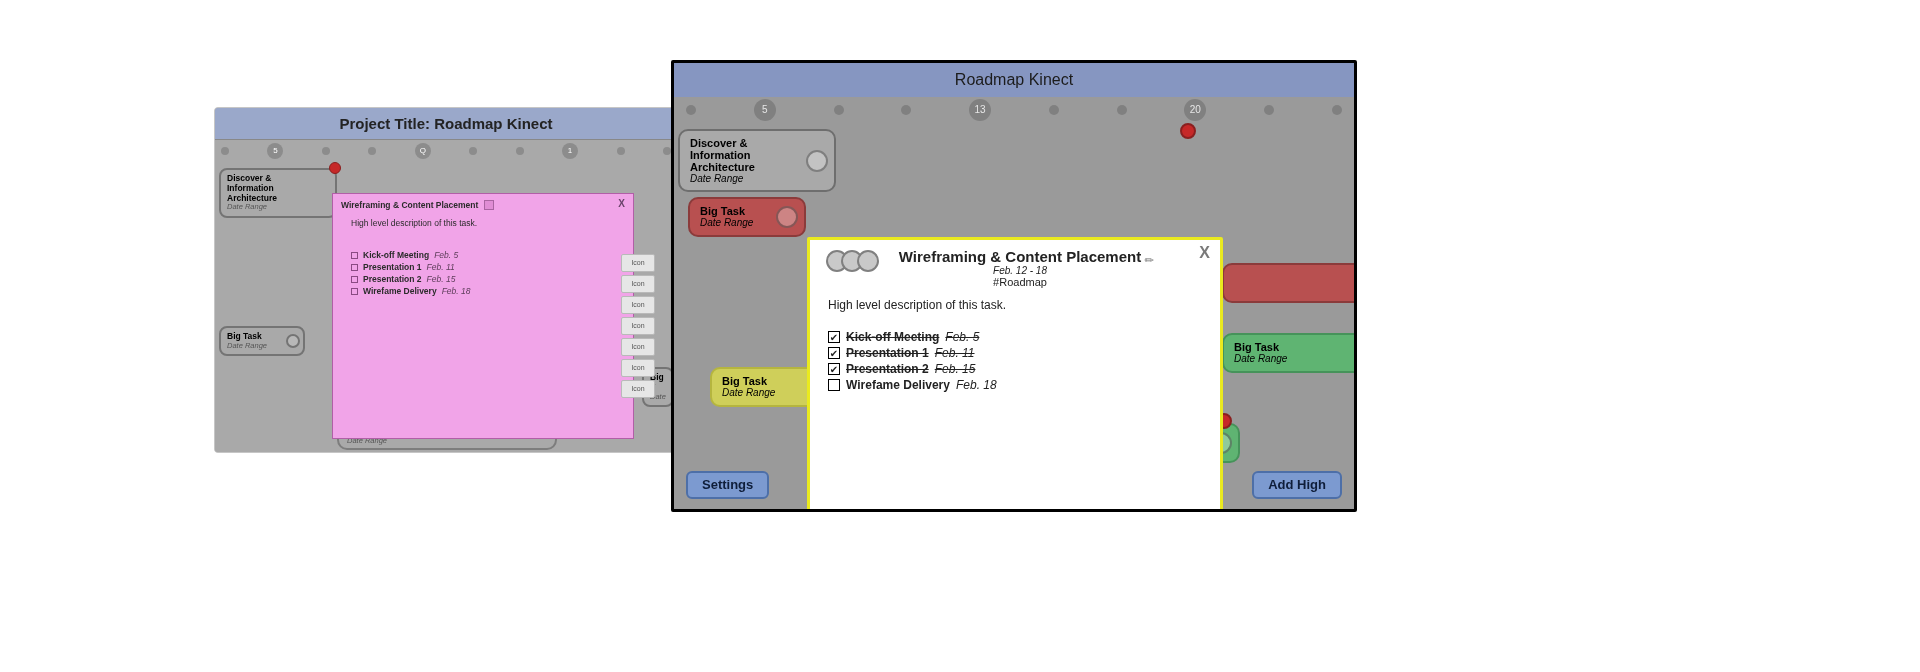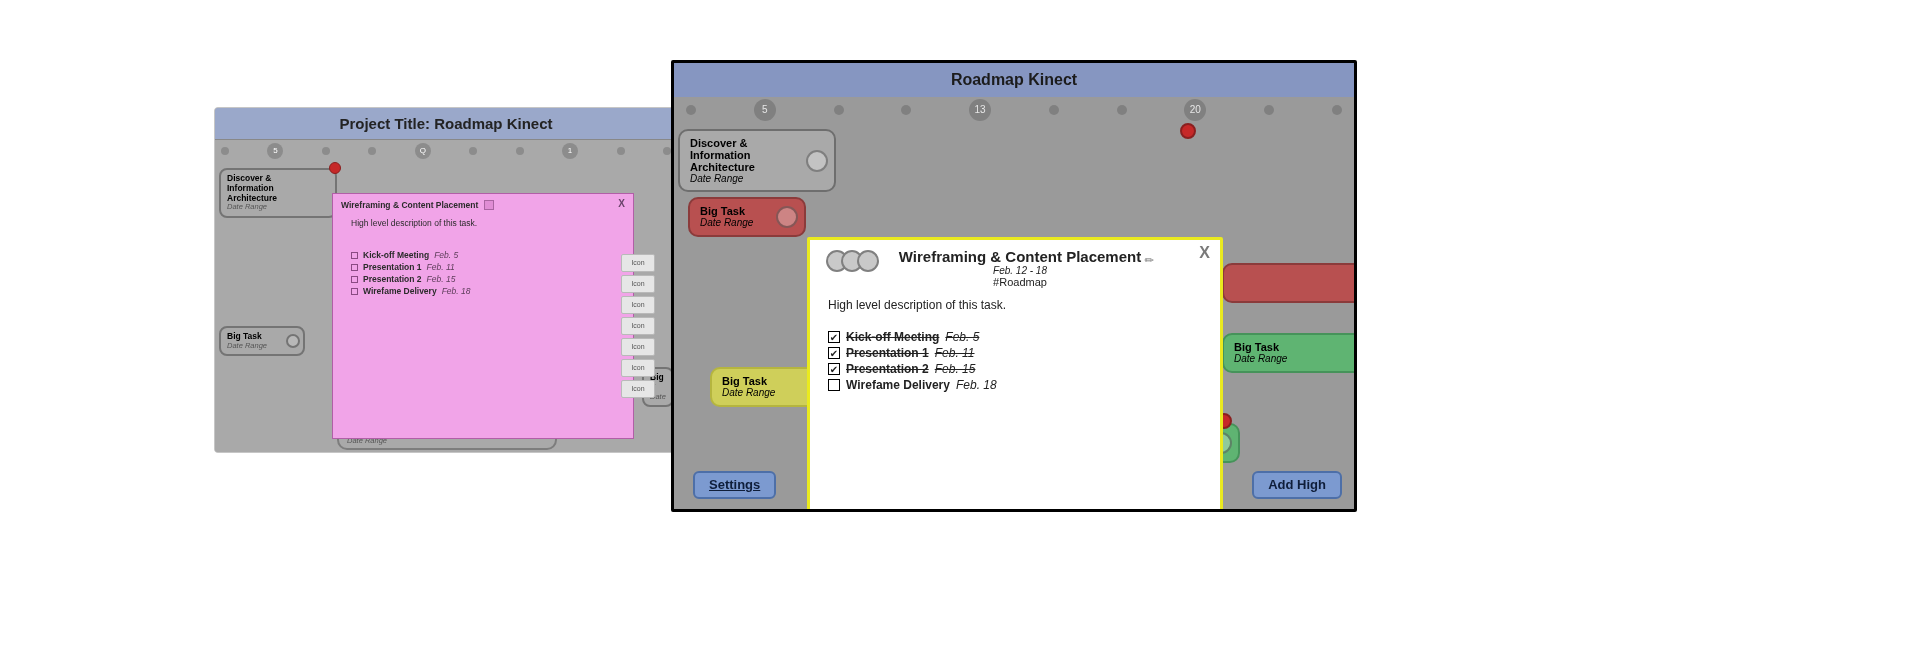--- a/index.html
+++ b/index.html
@@ -39,42 +39,42 @@
   .popPink .iconCol{position:absolute;right:-22px;top:60px;display:flex;flex-direction:column;gap:3px;}
   .popPink .iconBtn{width:34px;height:18px;border:1px solid #b9b9b9;border-radius:2px;
     background:#e6e6e6;font-size:7px;line-height:16px;text-align:center;color:#555;}
   .mockL .bottomTask{position:absolute;left:122px;bottom:2px;width:220px;height:32px;
     border:2px solid #7d7d7d;border-radius:10px;background:#a9a9a9;}
   .mockL .bottomTask .sub{font-style:italic;font-size:7.5px;color:#555;position:absolute;left:8px;bottom:3px;}
 
   
   .mockR{position:absolute;left:671px;top:60px;width:686px;height:452px;
     border:3px solid #000;background:#9a9a9a;overflow:hidden;border-radius:2px;}
-  .mockR .titlebar{background:#8696c1;height:34px;text-align:center;font-weight:700;
+  .mockR .titlebar{background:#8696c1;height:34px;text-align:center;font-weight:400;
     font-size:16px;line-height:34px;color:#1c1c1c;}
   .mockR .timeline{height:26px;display:flex;align-items:center;justify-content:space-between;
     padding:0 12px;background:#9a9a9a;}
   .tlR-dot{width:10px;height:10px;border-radius:50%;background:#808080;}
   .tlR-num{min-width:22px;height:22px;border-radius:50%;background:#808080;color:#e6e6e6;
     font-size:10px;text-align:center;line-height:22px;}
   .mockR .canvas{position:relative;height:calc(100% - 60px);background:#9a9a9a;}
 
   .cardR{position:absolute;border-radius:10px;padding:6px 28px 6px 10px;font-size:11px;}
   .cardR .title{font-weight:700;}
   .cardR .sub{font-style:italic;font-size:10px;}
   .cardR .handle{position:absolute;right:6px;top:50%;transform:translateY(-50%);
     width:22px;height:22px;border-radius:50%;border:2px solid rgba(0,0,0,.35);background:rgba(255,255,255,.3);}
   .cardR.gray{background:#a9a9a9;border:2px solid #6e6e6e;}
   .cardR.red{background:#b85050;border:2px solid #8b3b3b;}
   .cardR.yellow{background:#cfcf5a;border:2px solid #b5b53f;}
   .cardR.green{background:#5fb472;border:2px solid #46935a;}
 
   .btnR{position:absolute;height:28px;border-radius:6px;border:2px solid #4d6fa8;
     background:#7c9ad0;color:#0f1e3a;font-weight:700;font-size:13px;padding:0 14px;line-height:24px;cursor:pointer;}
-  .btnSettings{left:19px;bottom:10px;text-decoration:underline;}
+  .btnSettings{left:12px;bottom:10px;}
   .btnAdd{right:12px;bottom:10px;}
 
   
   .popR{position:absolute;left:133px;top:114px;width:416px;height:288px;background:#fff;
     border:3px solid #eaea1f;border-radius:2px;color:#222;font-size:12px;}
   .popR .close{position:absolute;right:10px;top:4px;font-size:16px;font-weight:700;color:#7a7a7a;cursor:pointer;}
   .popR .pencil{position:absolute;right:66px;top:14px;font-size:11px;color:#6b6b6b;transform:rotate(-45deg);}
   .popR .circles{position:absolute;left:16px;top:10px;}
   .popR .circles span{display:inline-block;width:22px;height:22px;border-radius:50%;
     border:2px solid #808080;background:#c9c9c9;margin-right:-10px;}

